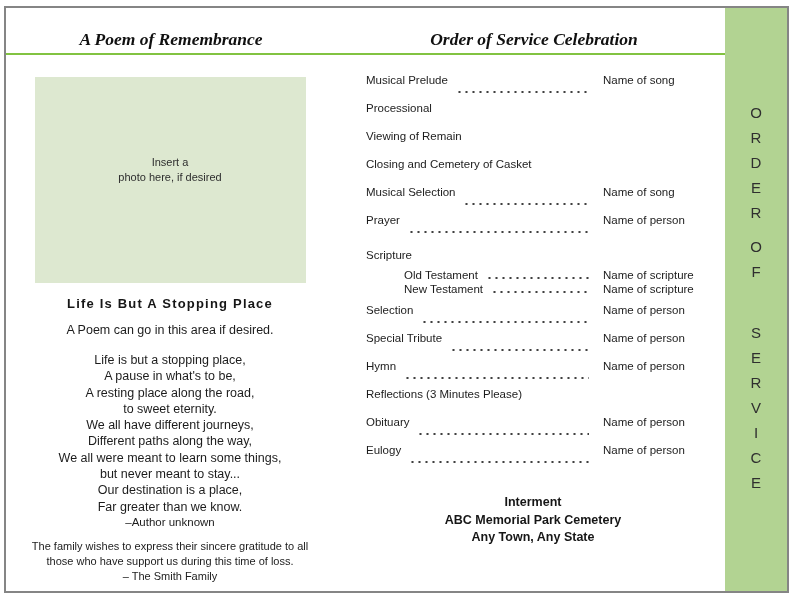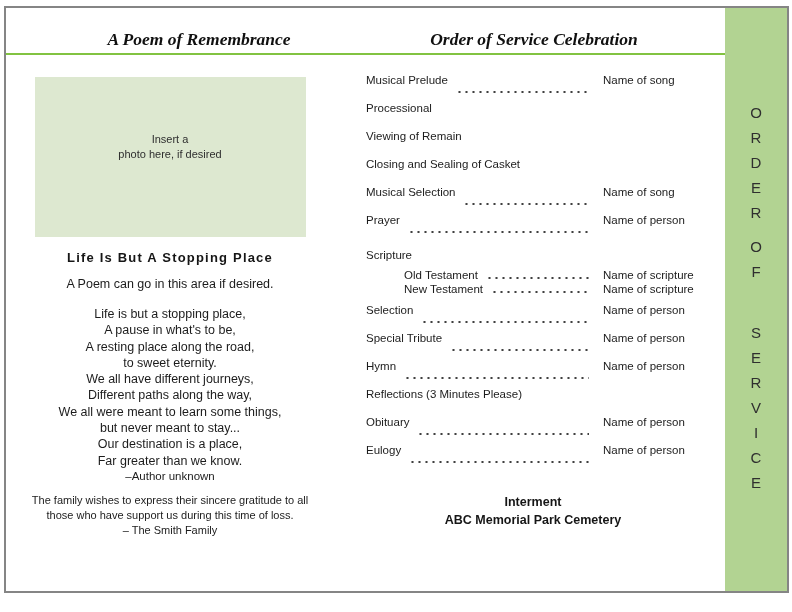--- a/index.html
+++ b/index.html
@@ -31,21 +31,21 @@
     top: 20px;
     height: 22px;
     font-family: "Liberation Serif", serif;
     font-style: italic;
     font-weight: bold;
     font-size: 17.5px;
     color: #101010;
     text-align: center;
     line-height: 22px;
   }
-  .left-title  { left: 0;     width: 330px; padding-left: 28px; }
+  .left-title  { left: 0;     width: 330px; }
   .right-title { left: 358px; width: 340px; }
   .rule {
     position: absolute;
     left: 0;
     top: 45px;
     width: 722px;
     height: 2px;
     background: #82c341;
   }
   
@@ -78,21 +78,21 @@
   .left-col {
     position: absolute;
     left: 16px;
     top: 60px;
     width: 296px;
     text-align: center;
     color: #1c1c1c;
   }
   .photo-box {
     width: 271px;
-    height: 160px;
+    height: 206px;
     margin: 9px auto 0;
     background: #dde8d0;
     display: flex;
     flex-direction: column;
     justify-content: center;
     align-items: center;
     font-size: 11px;
     line-height: 15px;
     color: #2e2e2e;
   }
@@ -239,21 +239,21 @@
 
       <div class="svc-row">
         <span class="svc-label">Processional</span>
       </div>
 
       <div class="svc-row">
         <span class="svc-label">Viewing of Remain</span>
       </div>
 
       <div class="svc-row">
-        <span class="svc-label">Closing and Sealing of Casket</span>
+        <span class="svc-label">Closing and Cemetery of Casket</span>
       </div>
 
       <div class="svc-row">
         <span class="svc-label">Musical Selection</span>
         <span class="svc-dots"></span>
         <span class="svc-value">Name of song</span>
       </div>
 
       <div class="svc-row">
         <span class="svc-label">Prayer</span>
@@ -305,17 +305,18 @@
 
       <div class="svc-row">
         <span class="svc-label">Eulogy</span>
         <span class="svc-dots"></span>
         <span class="svc-value">Name of person</span>
       </div>
 
       <div class="svc-footer">
           <div class="footer-line">Interment</div>
           <div class="footer-line">ABC Memorial Park Cemetery</div>
+          <div class="footer-line">Any Town, Any State</div>
         </div>
 
     </section>
   </div>
 </div>
 
 </body></html>

